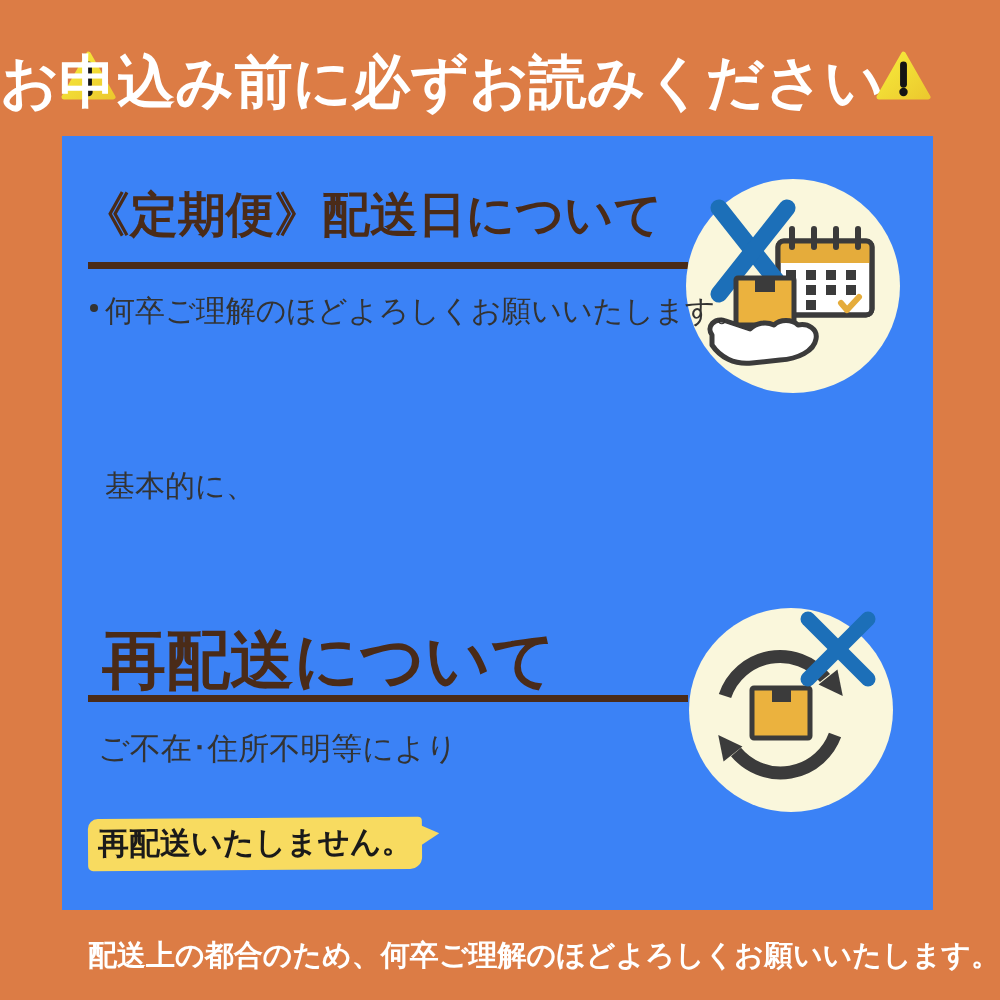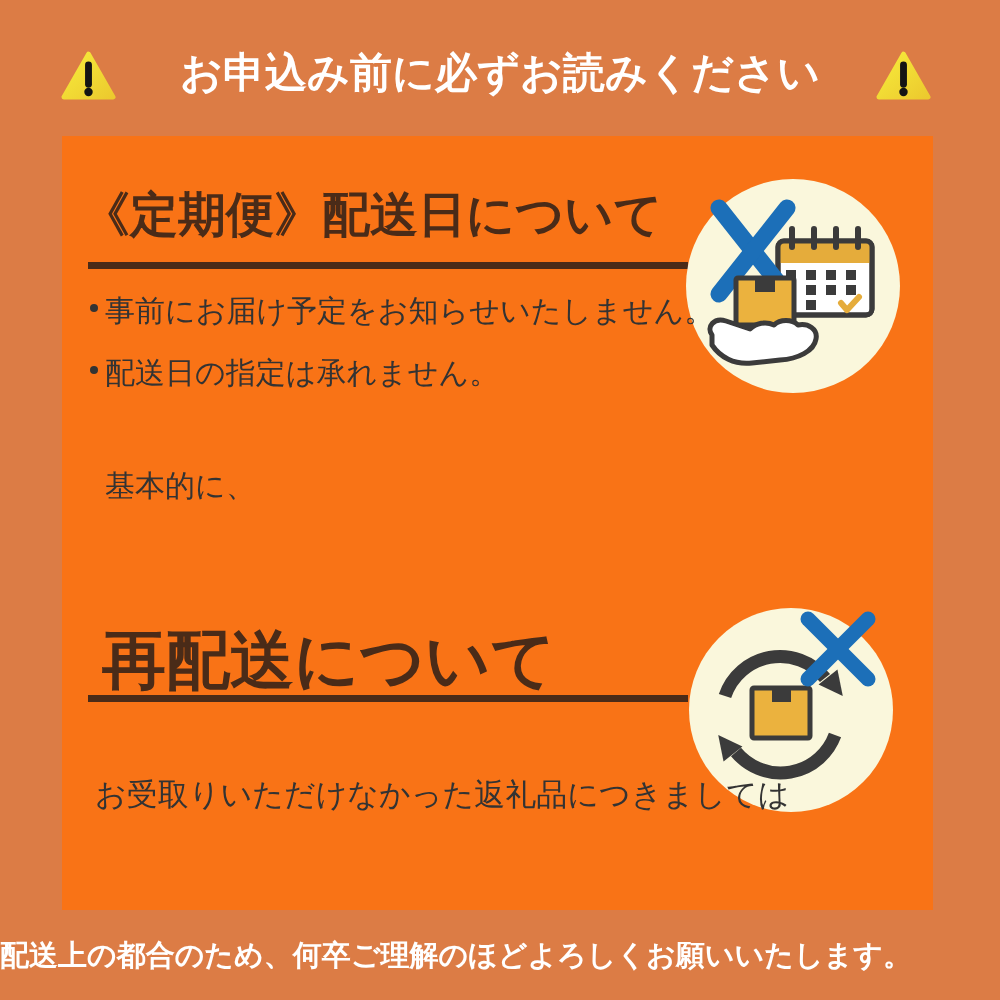--- a/index.html
+++ b/index.html
@@ -6,28 +6,28 @@
   #canvas {
     position:relative; width:1000px; height:1000px;
     background:#DC7C45; overflow:hidden;
     font-family:"Liberation Sans","DejaVu Sans",sans-serif;
   }
   
   .warn { position:absolute; top:47px; width:55px; height:58px; }
   .warn.left  { left:61px; }
   .warn.right { left:876px; }
   .header-title {
-    position:absolute; left:0; right:0; top:50px; text-align:center;
-    font-size:42px; font-weight:800; color:#FFFFFF; letter-spacing:0px;
+    position:absolute; left:0; right:0; top:50px; 
+    font-size:58px; font-weight:800; color:#FFFFFF; letter-spacing:0px;
     line-height:1.1; white-space:nowrap;
   }
   
   .panel {
     position:absolute; left:62px; top:136px; width:871px; height:774px;
-    background:#f97316;
+    background:#3b82f6;
     text-decoration:underline;
   }
   .sec-heading {
     position:absolute; color:#4A2B18; font-weight:800; white-space:nowrap;
     line-height:1.05;
   }
   .h1 { left:20px; top:54px;  font-size:48px; }
   .h2 { left:40px; top:491px; font-size:64px; }
   .rule {
     position:absolute; height:7px; background:#4A2B18;
@@ -65,21 +65,21 @@
   .marker::after {
     content:""; position:absolute; right:-17px; top:7px;
     width:22px; height:24px; background:#F8DB60;
     clip-path:polygon(0 0, 100% 40%, 0 100%);
   }
   .hl-row1 .marker { font-size:30px; transform:rotate(-0.3deg); }
   .hl-row2 .marker { font-size:31px; transform:rotate(-0.4deg); }
   .red-period { color:#A03C28; }
   
   .footer-note {
-    position:absolute; left:0; right:0; top:936px; text-align:left;
+    position:absolute; left:0; right:0; top:936px; text-align:right;
     color:#FFFFFF; font-size:29px; font-weight:800; white-space:nowrap;
     letter-spacing:0px;
   }
 </style>
 </head>
 <body>
 
 <div id="canvas">
 
   <svg class="warn left" viewBox="0 0 60 58">
@@ -146,22 +146,21 @@
         <line x1="101" y1="29" x2="33" y2="115"></line>
       </g>
 
       <g>
         <rect x="50" y="99" width="58" height="47" rx="2" fill="#EBB23E" stroke="#3B3B3B" stroke-width="5"></rect>
         <rect x="69" y="99" width="20" height="14" fill="#3B3B3B"></rect>
       </g>
       <path d="M 26,156 C 20,148 28,138 40,142 L 64,150 C 70,144 80,142 88,146 C 94,140 106,140 112,146 C 122,144 132,150 130,160 C 128,172 112,180 94,181 L 66,184 C 48,186 34,178 26,166 Z" fill="#FFFFFF" stroke="#3B3B3B" stroke-width="5" stroke-linejoin="round"></path>
     </svg>
 
-    <div class="body-line bullet b1">事前にお届け予定をお知らせいたしません。</div>
-    <div class="body-line bullet b2">配送日の指定は承れません。</div>
+    <div class="body-line bullet b1">何卒ご理解のほどよろしくお願いいたします。</div>
     <div class="body-line b3b">基本的に、</div>
 
 
     <div class="rule rule2"></div>
     <div class="sec-heading h2">再配送について</div>
 
     <svg class="icon-circle c2" viewBox="0 0 204 204">
       <circle cx="102" cy="102" r="102" fill="#FAF7DC"></circle>
       <g>
         <g stroke="#3B3B3B" stroke-width="13" fill="none">
@@ -174,20 +173,23 @@
       <g>
         <rect x="63" y="80" width="58" height="50" rx="2" fill="#EBB23E" stroke="#3B3B3B" stroke-width="5"></rect>
         <rect x="83" y="80" width="19" height="14" fill="#3B3B3B"></rect>
       </g>
       <g stroke="#1C6FB8" stroke-width="15" stroke-linecap="round">
         <line x1="119" y1="11" x2="179" y2="71"></line>
         <line x1="179" y1="11" x2="119" y2="71"></line>
       </g>
     </svg>
 
-    <div class="body-line t2">お受取りいただけなかった返礼品につきましては</div>
+    <div class="body-line t1">ご不在･住所不明等により</div>
 
+    <div class="hl-row hl-row2">
+      <span class="marker">再配送いたしません。</span>
+    </div>
 
   </div>
 
   <div class="footer-note">配送上の都合のため、何卒ご理解のほどよろしくお願いいたします。</div>
 
 </div>
 
 </body></html>

